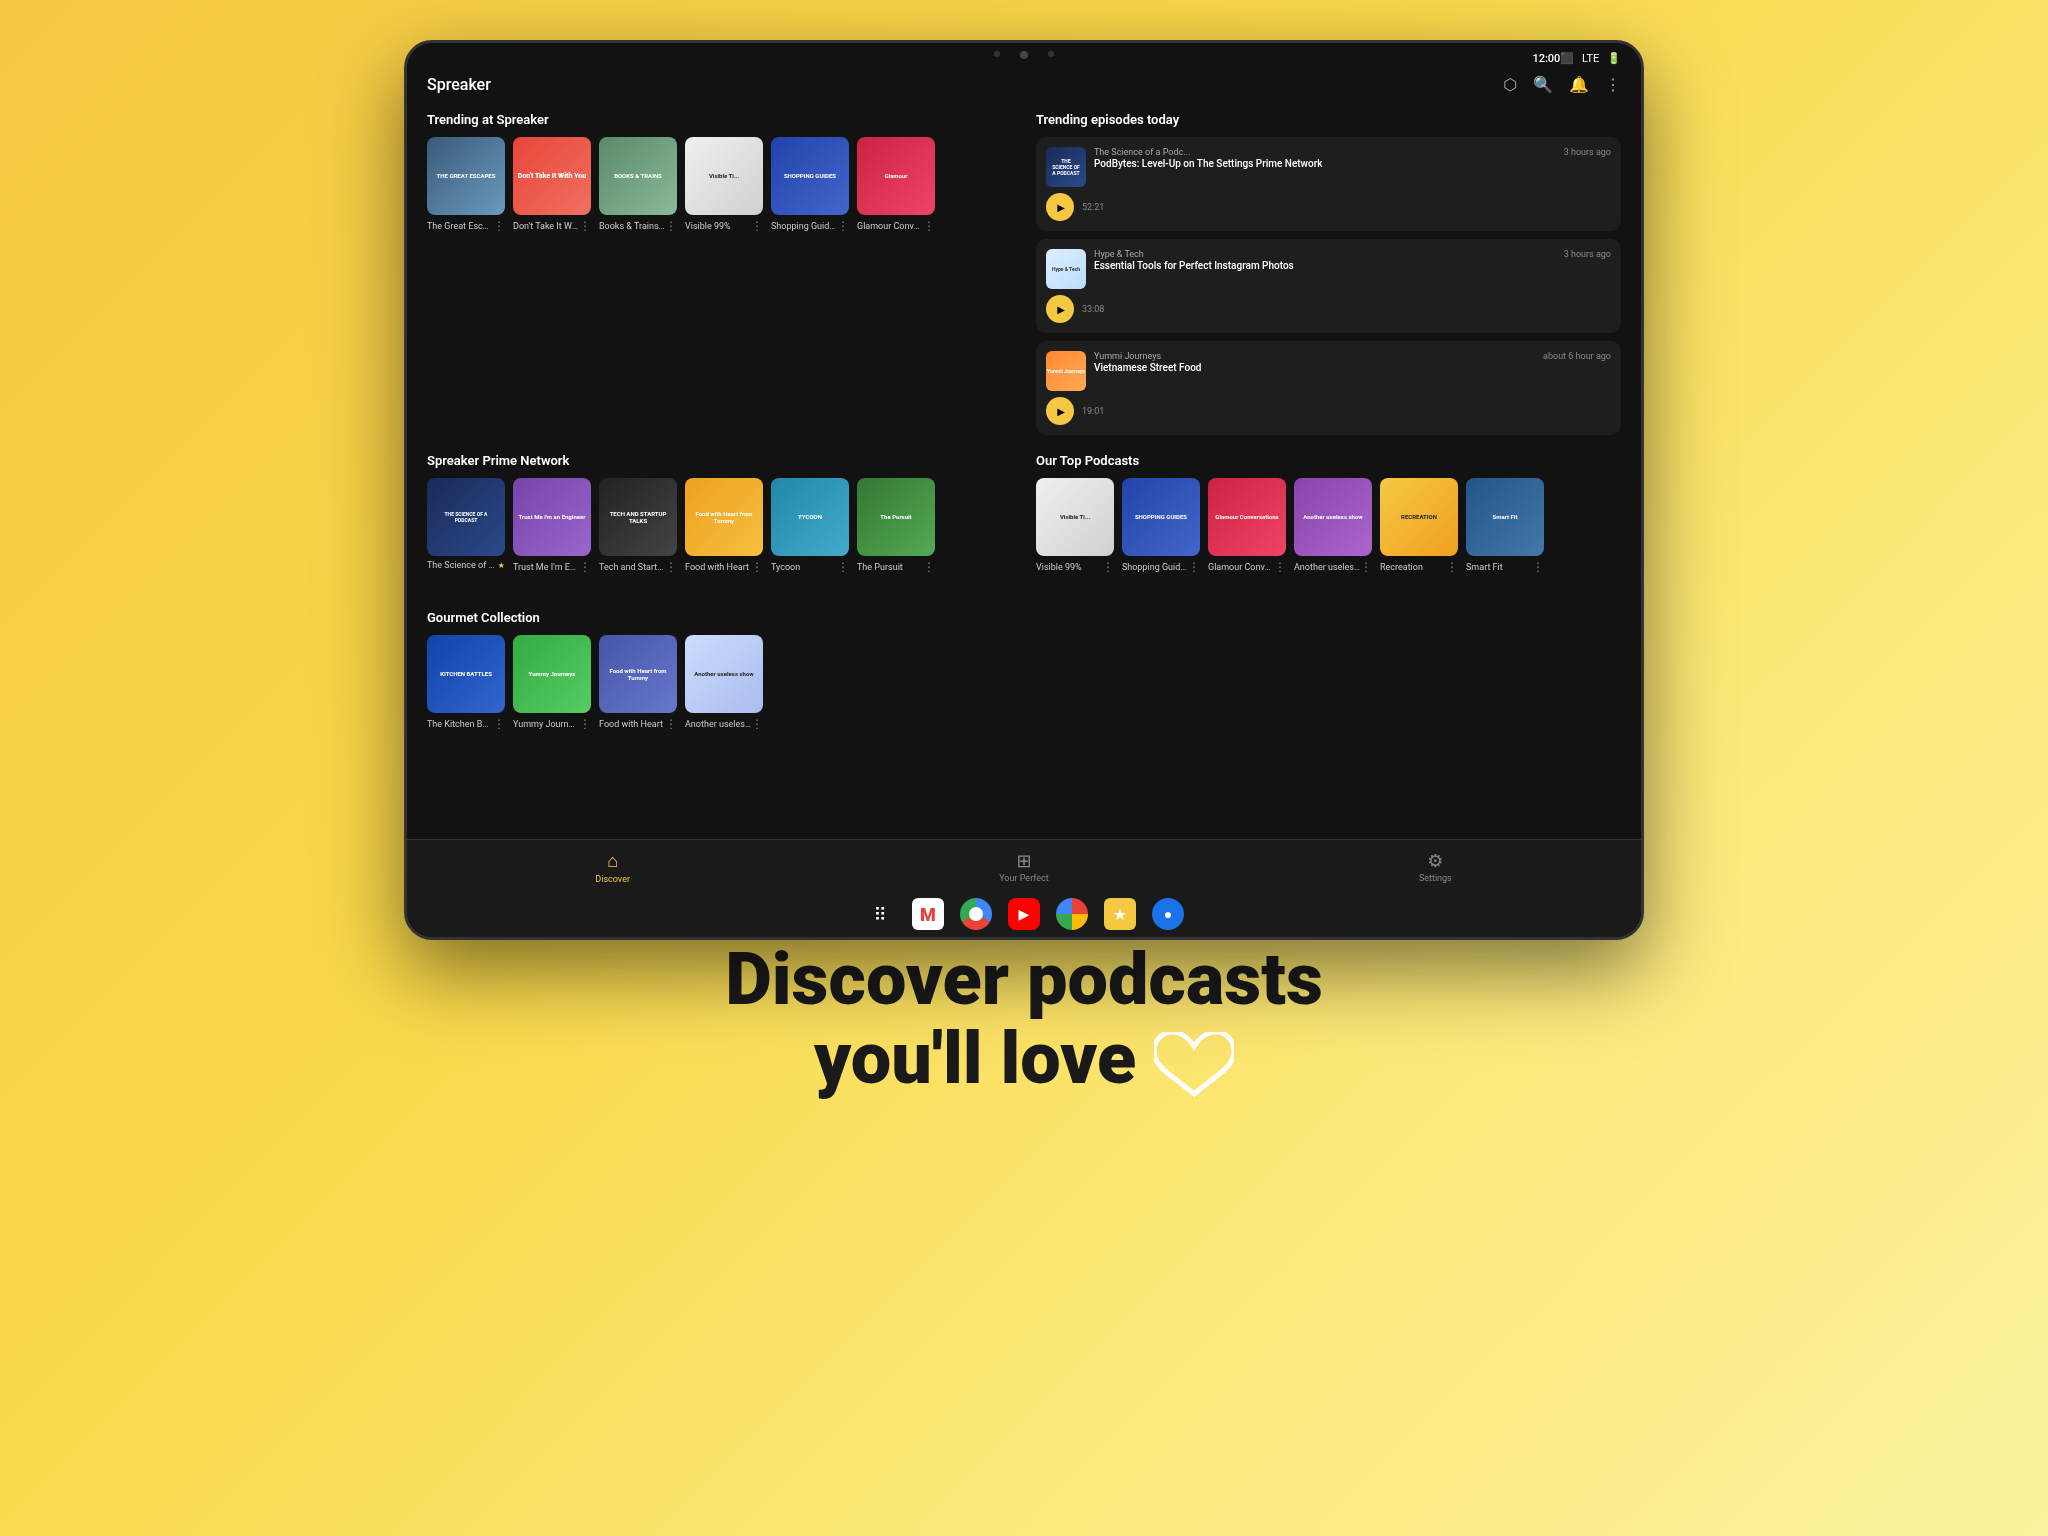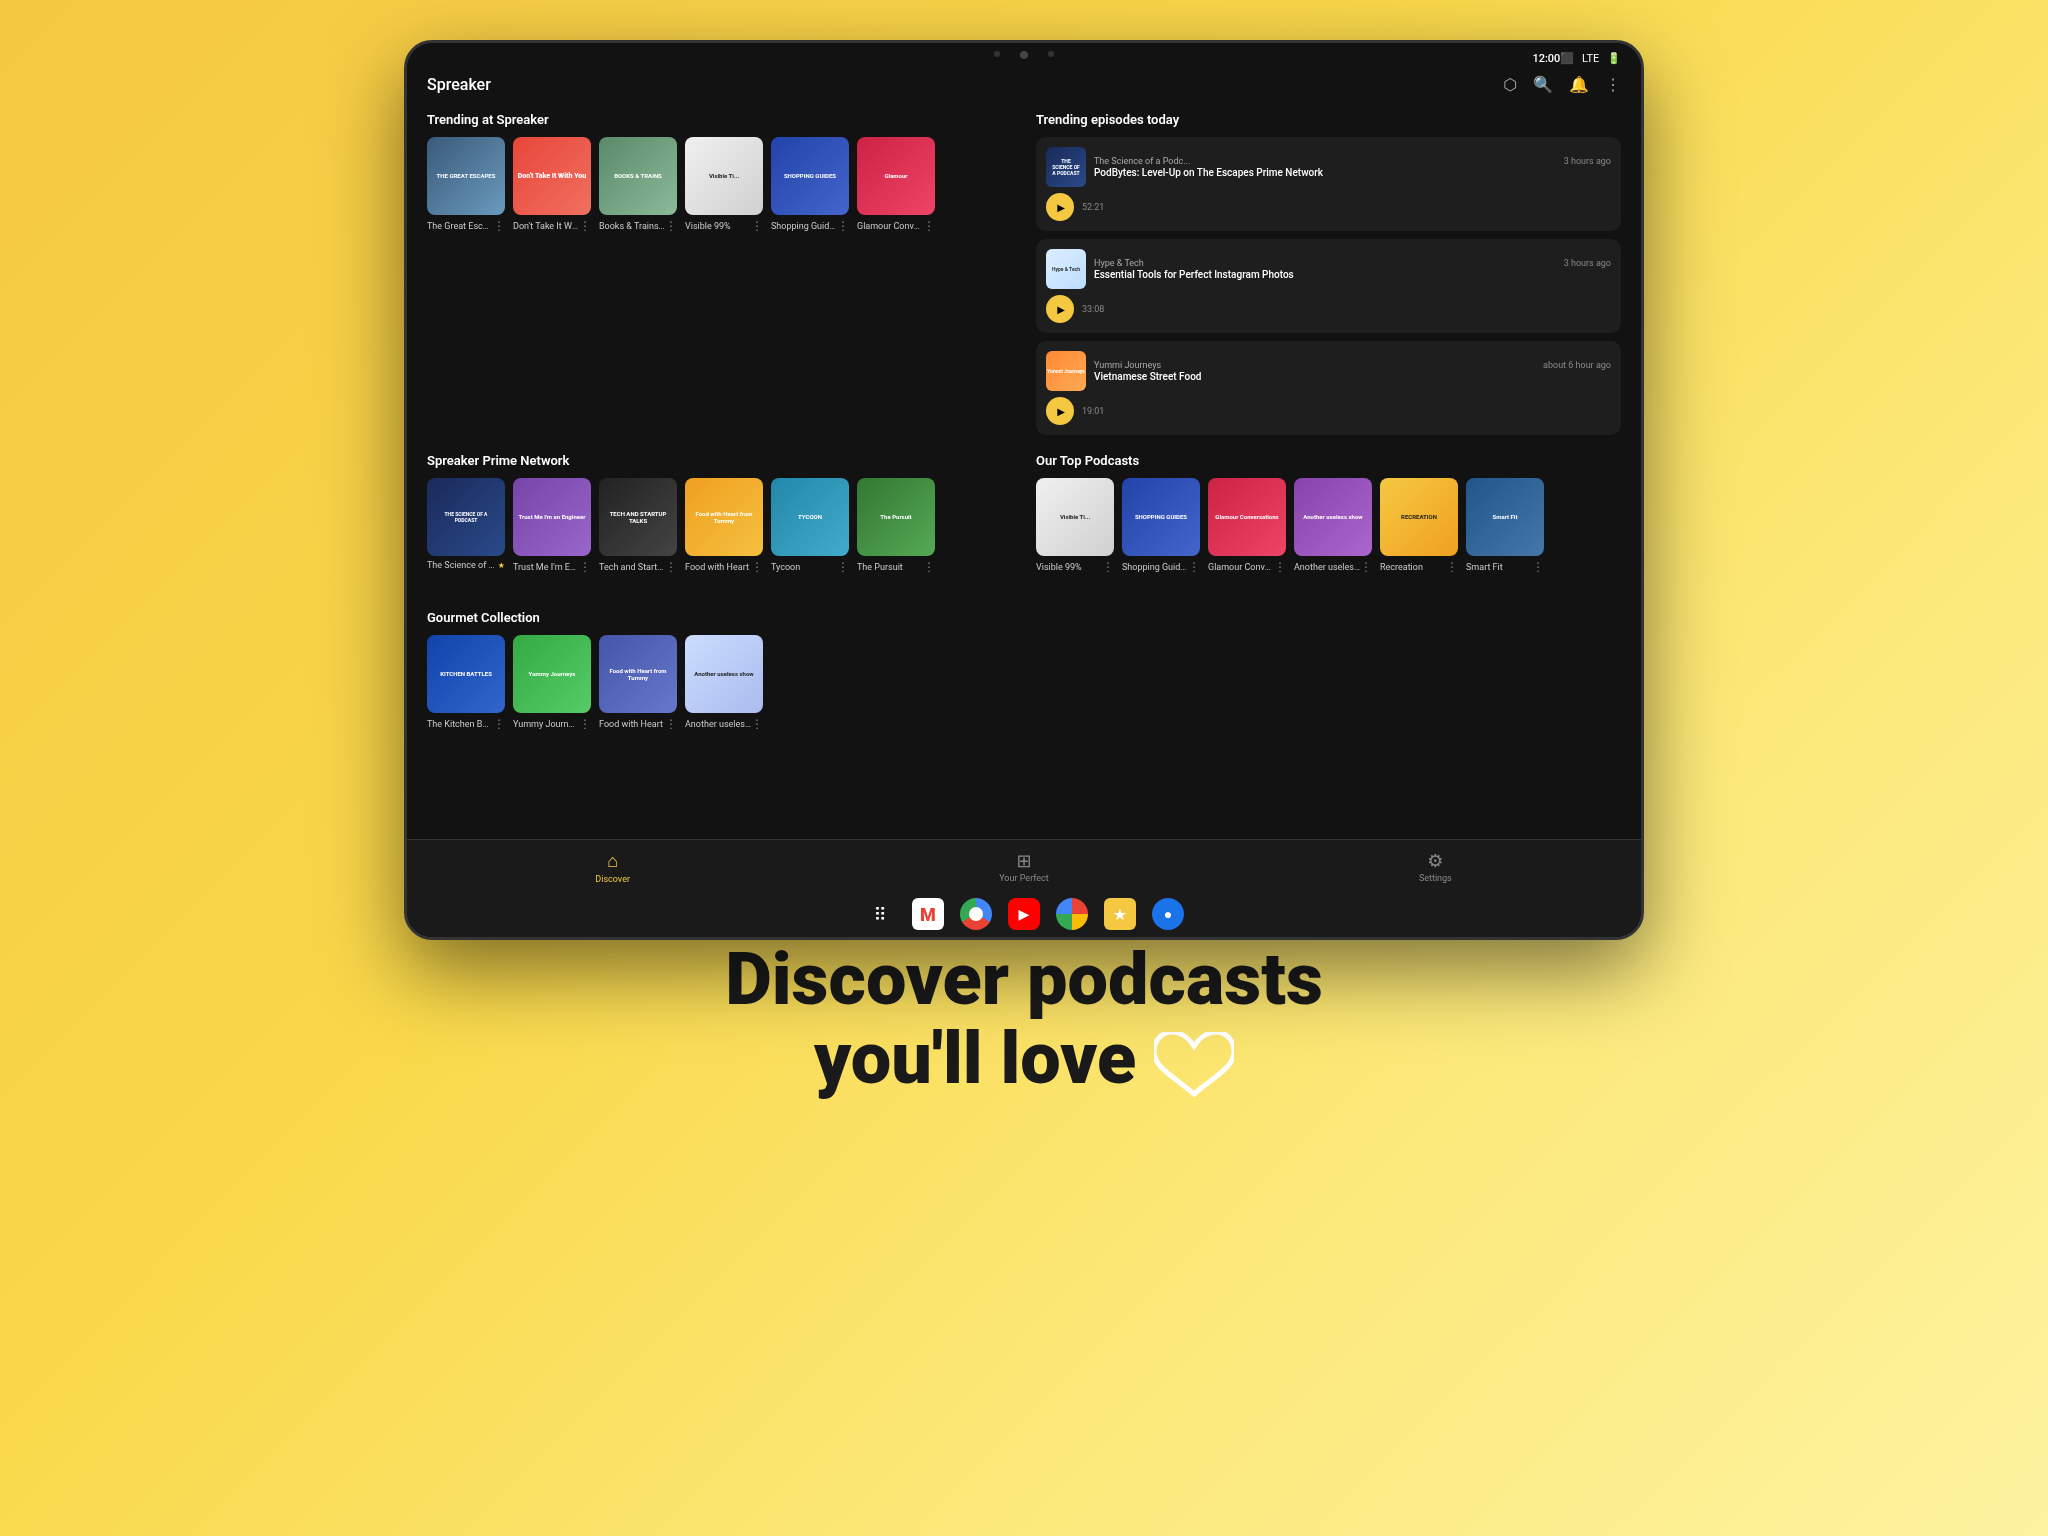--- a/index.html
+++ b/index.html
@@ -149,21 +149,21 @@
       background: #1e1e1e;
       border-radius: 10px;
       padding: 10px;
       display: flex;
       flex-direction: column;
       gap: 6px;
     }
     .episode-card-header {
       display: flex;
       gap: 8px;
-      align-items: center;
+      align-items: flex-start;
     }
     .episode-thumb {
       width: 40px;
       height: 40px;
       border-radius: 6px;
       flex-shrink: 0;
       overflow: hidden;
     }
     .episode-info { flex: 1; }
     .episode-show { color: #aaa; font-size: 9px; }
@@ -393,21 +393,21 @@
               <div class="episode-card">
                 <div class="episode-card-header">
                   <div class="episode-thumb thumb-science">
                     <span style="color:#fff;font-size:5px;font-weight:700;text-align:center;padding:2px;">THE SCIENCE OF A PODCAST</span>
                   </div>
                   <div class="episode-info">
                     <div style="display:flex;justify-content:space-between;">
                       <span class="episode-show">The Science of a Podc...</span>
                       <span class="episode-time">3 hours ago</span>
                     </div>
-                    <div class="episode-title">PodBytes: Level-Up on The Escapes Prime Network</div>
+                    <div class="episode-title">PodBytes: Level-Up on The Settings Prime Network</div>
                   </div>
                 </div>
                 <div class="episode-footer">
                   <div class="play-btn">
                     <span class="play-icon">▶</span>
                   </div>
                   <span class="episode-duration">52:21</span>
                 </div>
               </div>
 

